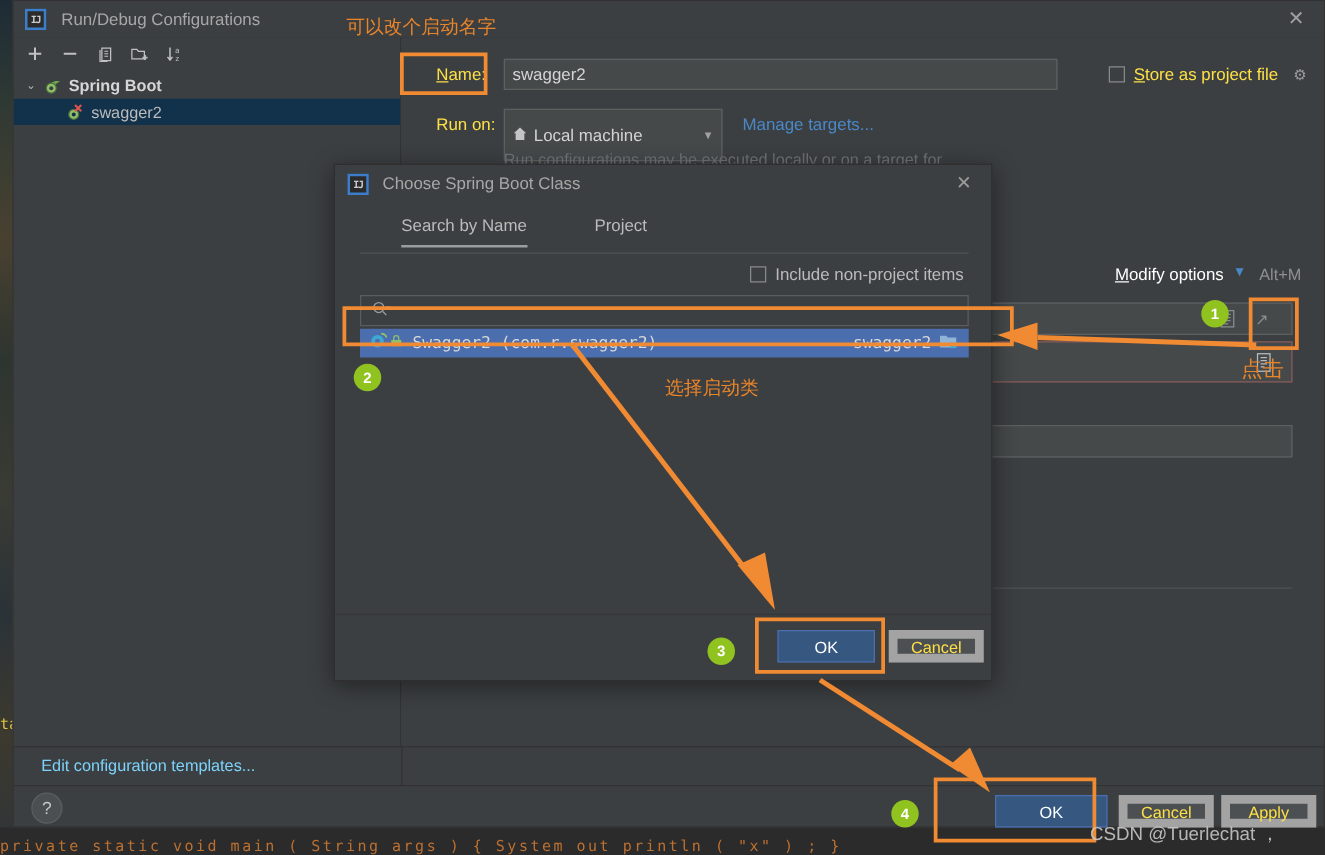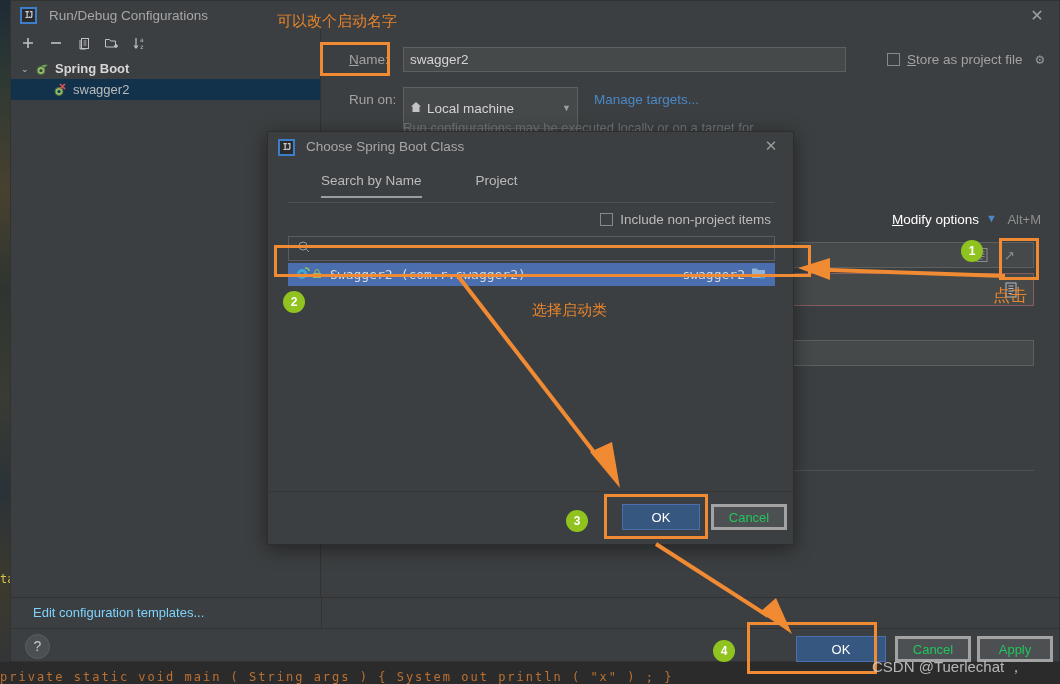--- a/index.html
+++ b/index.html
@@ -45,21 +45,21 @@
   .tb-btn svg{display:block;}
   #side-tree{margin-top:2px;}
   .tree-row{height:21px;display:flex;align-items:center;padding-left:10px;font-size:13px;color:#bbbbbb;}
   .tree-row.group{font-weight:bold;color:#d6d6d6;}
   .tree-row.selected{background:#12324b;}
   .chev{width:14px;color:#a9a9a9;font-size:9px;}
   .spring-ico{width:16px;height:14px;margin-right:4px;position:relative;display:inline-block;}
 
   
   #conf-panel{position:absolute;left:310px;top:29px;right:0;height:567px;background:#3c3f41;overflow:hidden;}
-  .lbl{color:#a3a3a3;font-size:13.5px;}
+  .lbl{color:#fde047;font-size:13.5px;}
   .lbl u{text-decoration:underline;}
   #name-label{position:absolute;left:28px;top:22px;}
   #name-input{position:absolute;left:82px;top:17px;width:443px;height:25px;
     background:#45494a;border:1px solid #5e6060;box-sizing:border-box;color:#d4d4d4;
     font-size:13.5px;padding:0 6px;line-height:23px;}
   #store-check{position:absolute;left:566px;top:22px;display:flex;align-items:center;gap:7px;}
   .cbx{width:13px;height:13px;border:1px solid #878a8c;background:#3c3f41;box-sizing:border-box;display:inline-block;}
   #store-gear{margin-left:5px;color:#9a9a9a;font-size:12px;}
   #runon-label{position:absolute;left:28px;top:62px;}
   #runon-select{position:absolute;left:82px;top:57px;width:175px;height:42px;background:#45494a;
@@ -89,22 +89,22 @@
   #chip .x{color:#8b8e90;font-size:13px;}
 
   
   #edit-templates{position:absolute;left:22px;top:604px;color:#7dd3fc;font-size:13px;}
   #main-sep{position:absolute;left:0;top:627px;width:1050px;height:1px;background:#323232;}
   #mainvsep{position:absolute;left:310px;top:596px;width:1px;height:31px;background:#323232;}
   #mainhsep{position:absolute;left:0;top:596px;width:1050px;height:1px;background:#323232;}
   #help-btn{position:absolute;left:14px;top:633px;width:25px;height:25px;border-radius:50%;
     background:#4b4f51;border:1px solid #5b5f61;box-sizing:border-box;color:#c6c6c6;
     text-align:center;line-height:23px;font-size:14px;}
-  .dlgbtn{height:26px;min-width:76px;background:#4c5052;border:3px solid #a3a3a3;box-sizing:border-box;
-    color:#22c55e;font-size:13px;display:flex;align-items:center;justify-content:center;}
+  .dlgbtn{height:26px;min-width:76px;background:#4c5052;border:7px solid #a3a3a3;box-sizing:border-box;
+    color:#fde047;font-size:13px;display:flex;align-items:center;justify-content:center;}
   .dlgbtn.primary{background:#365880;border:1px solid #4b6eaf;color:#ffffff;}
   #btn-ok-main{position:absolute;left:785px;top:635px;width:90px;}
   #btn-cancel-main{position:absolute;left:884px;top:635px;width:76px;}
   #btn-apply-main{position:absolute;left:966px;top:635px;width:76px;}
 
   
   #inner-dialog{position:absolute;left:267px;top:131px;width:527px;height:414px;
     background:#3c3f41;border:1px solid #2e2e2e;box-sizing:border-box;
     box-shadow:0 4px 18px rgba(0,0,0,.45);}
   #inner-title{height:30px;position:relative;}

